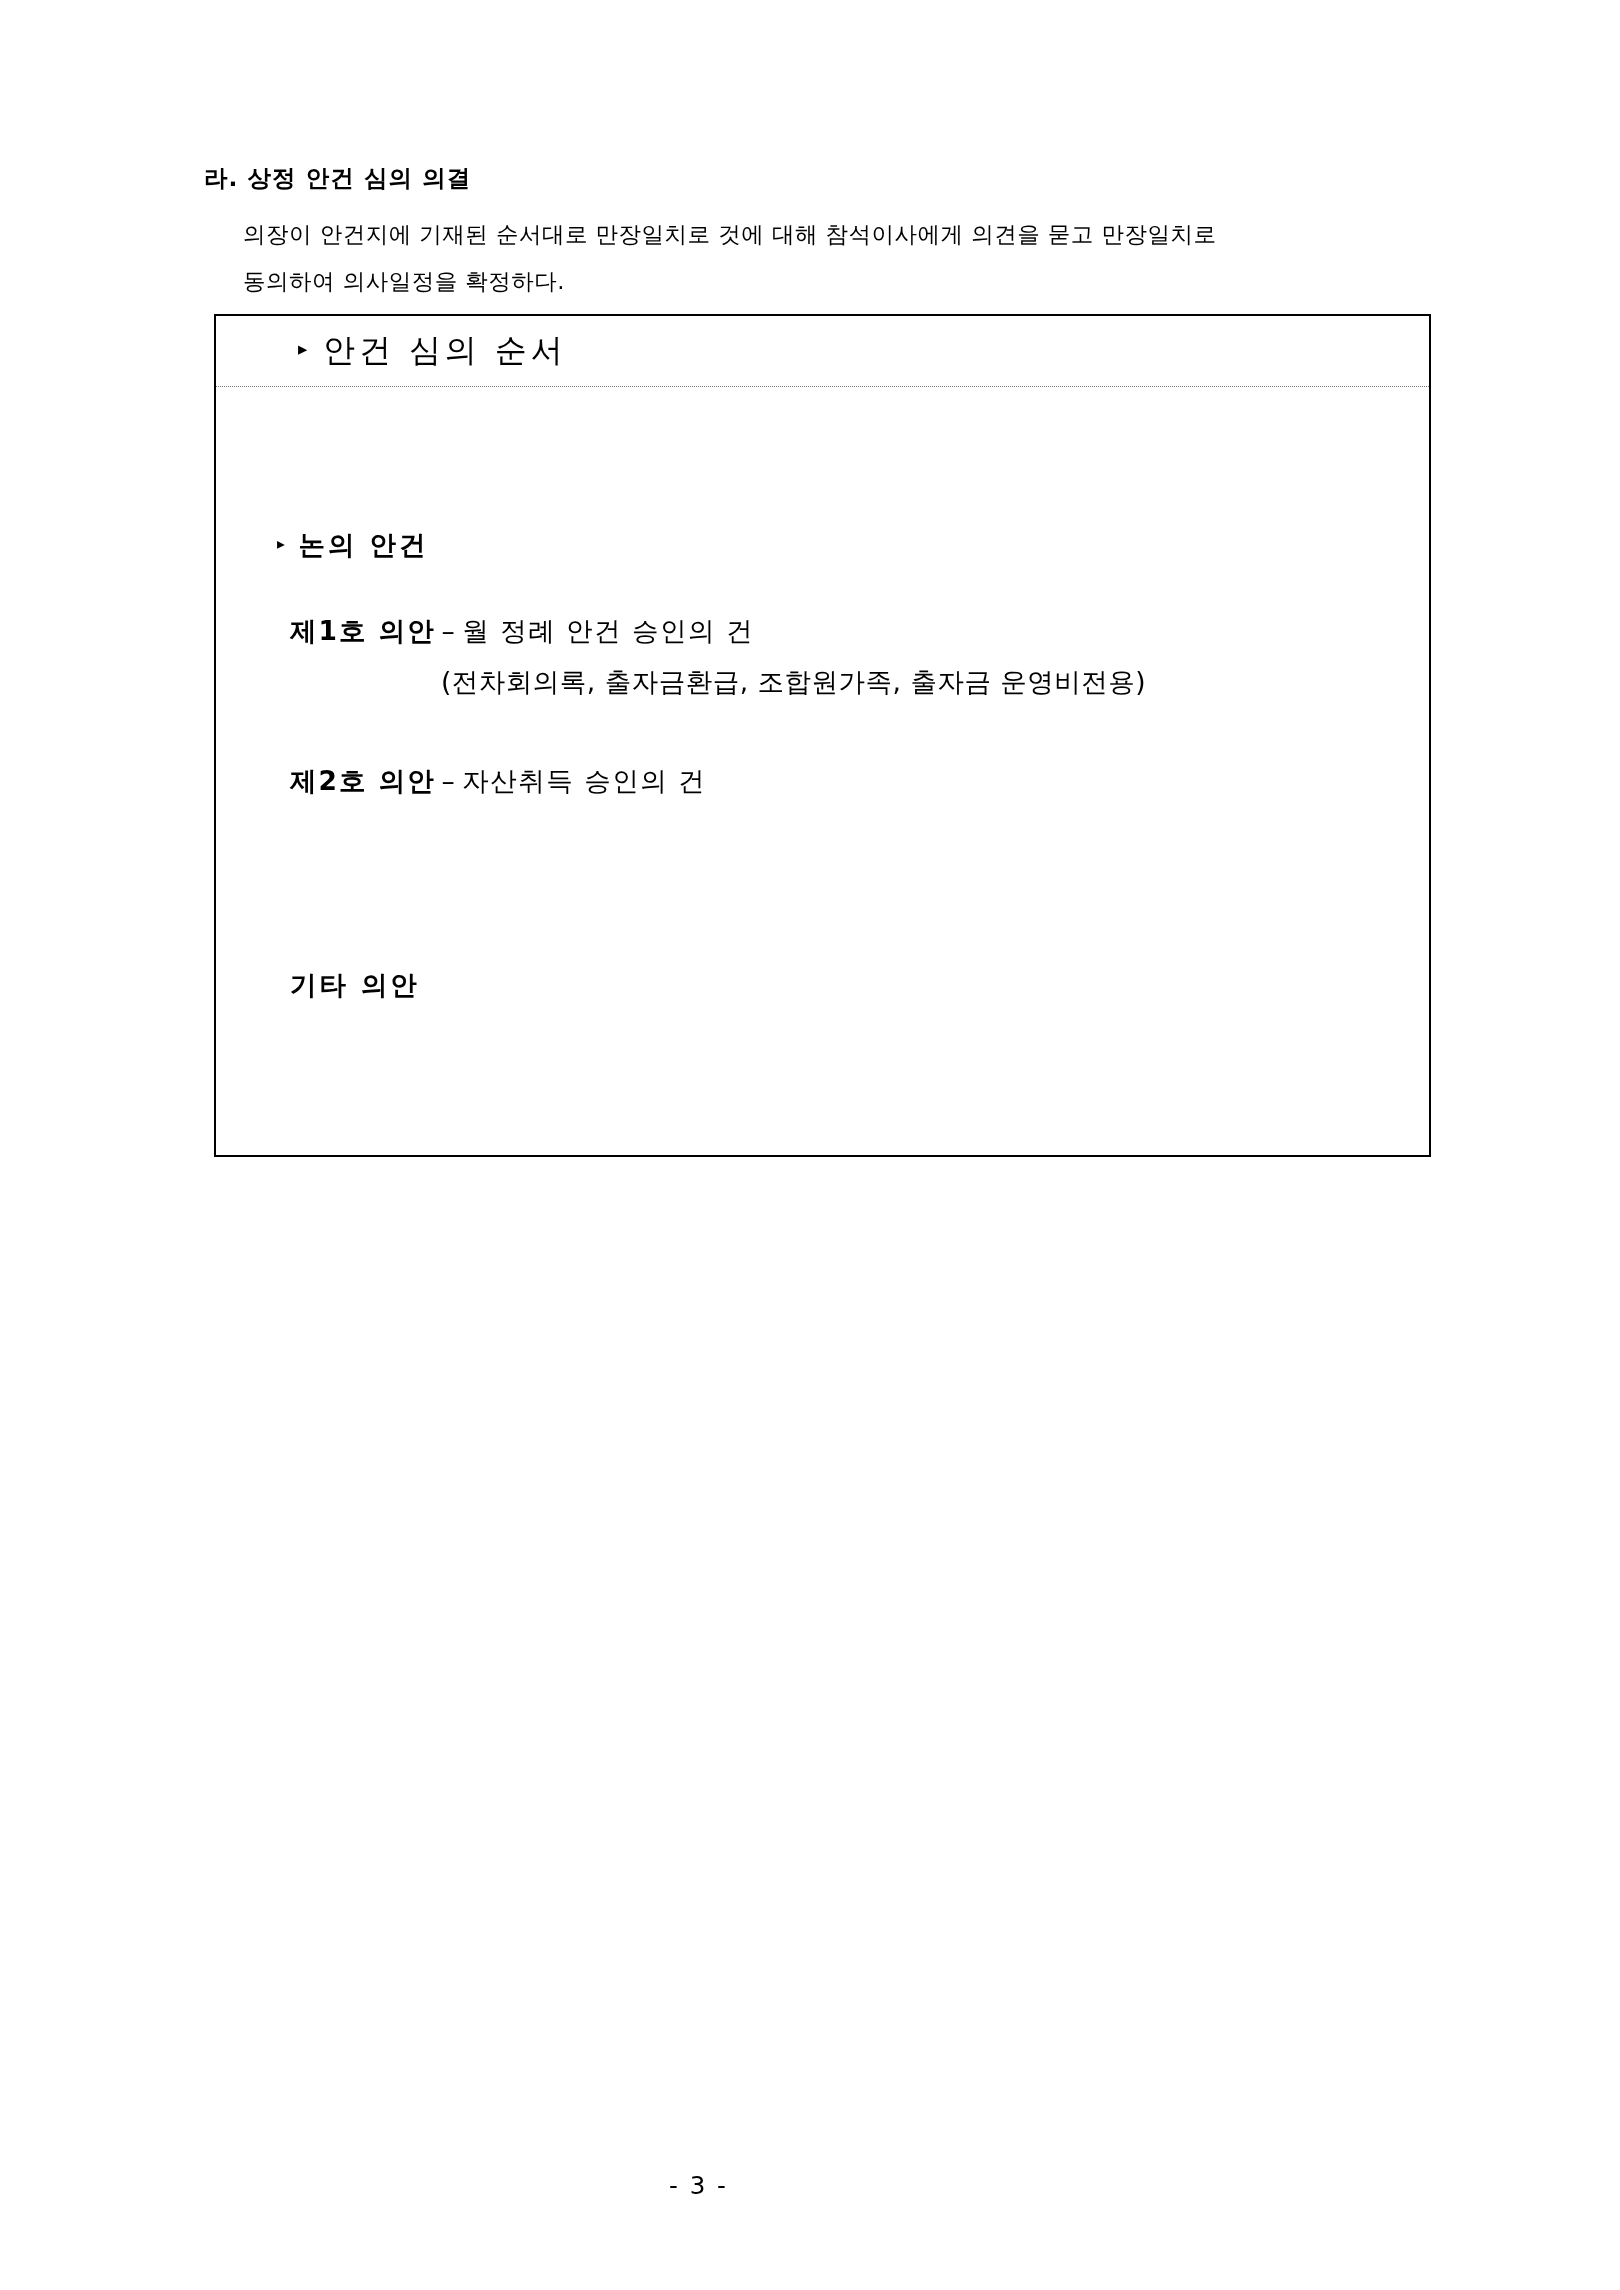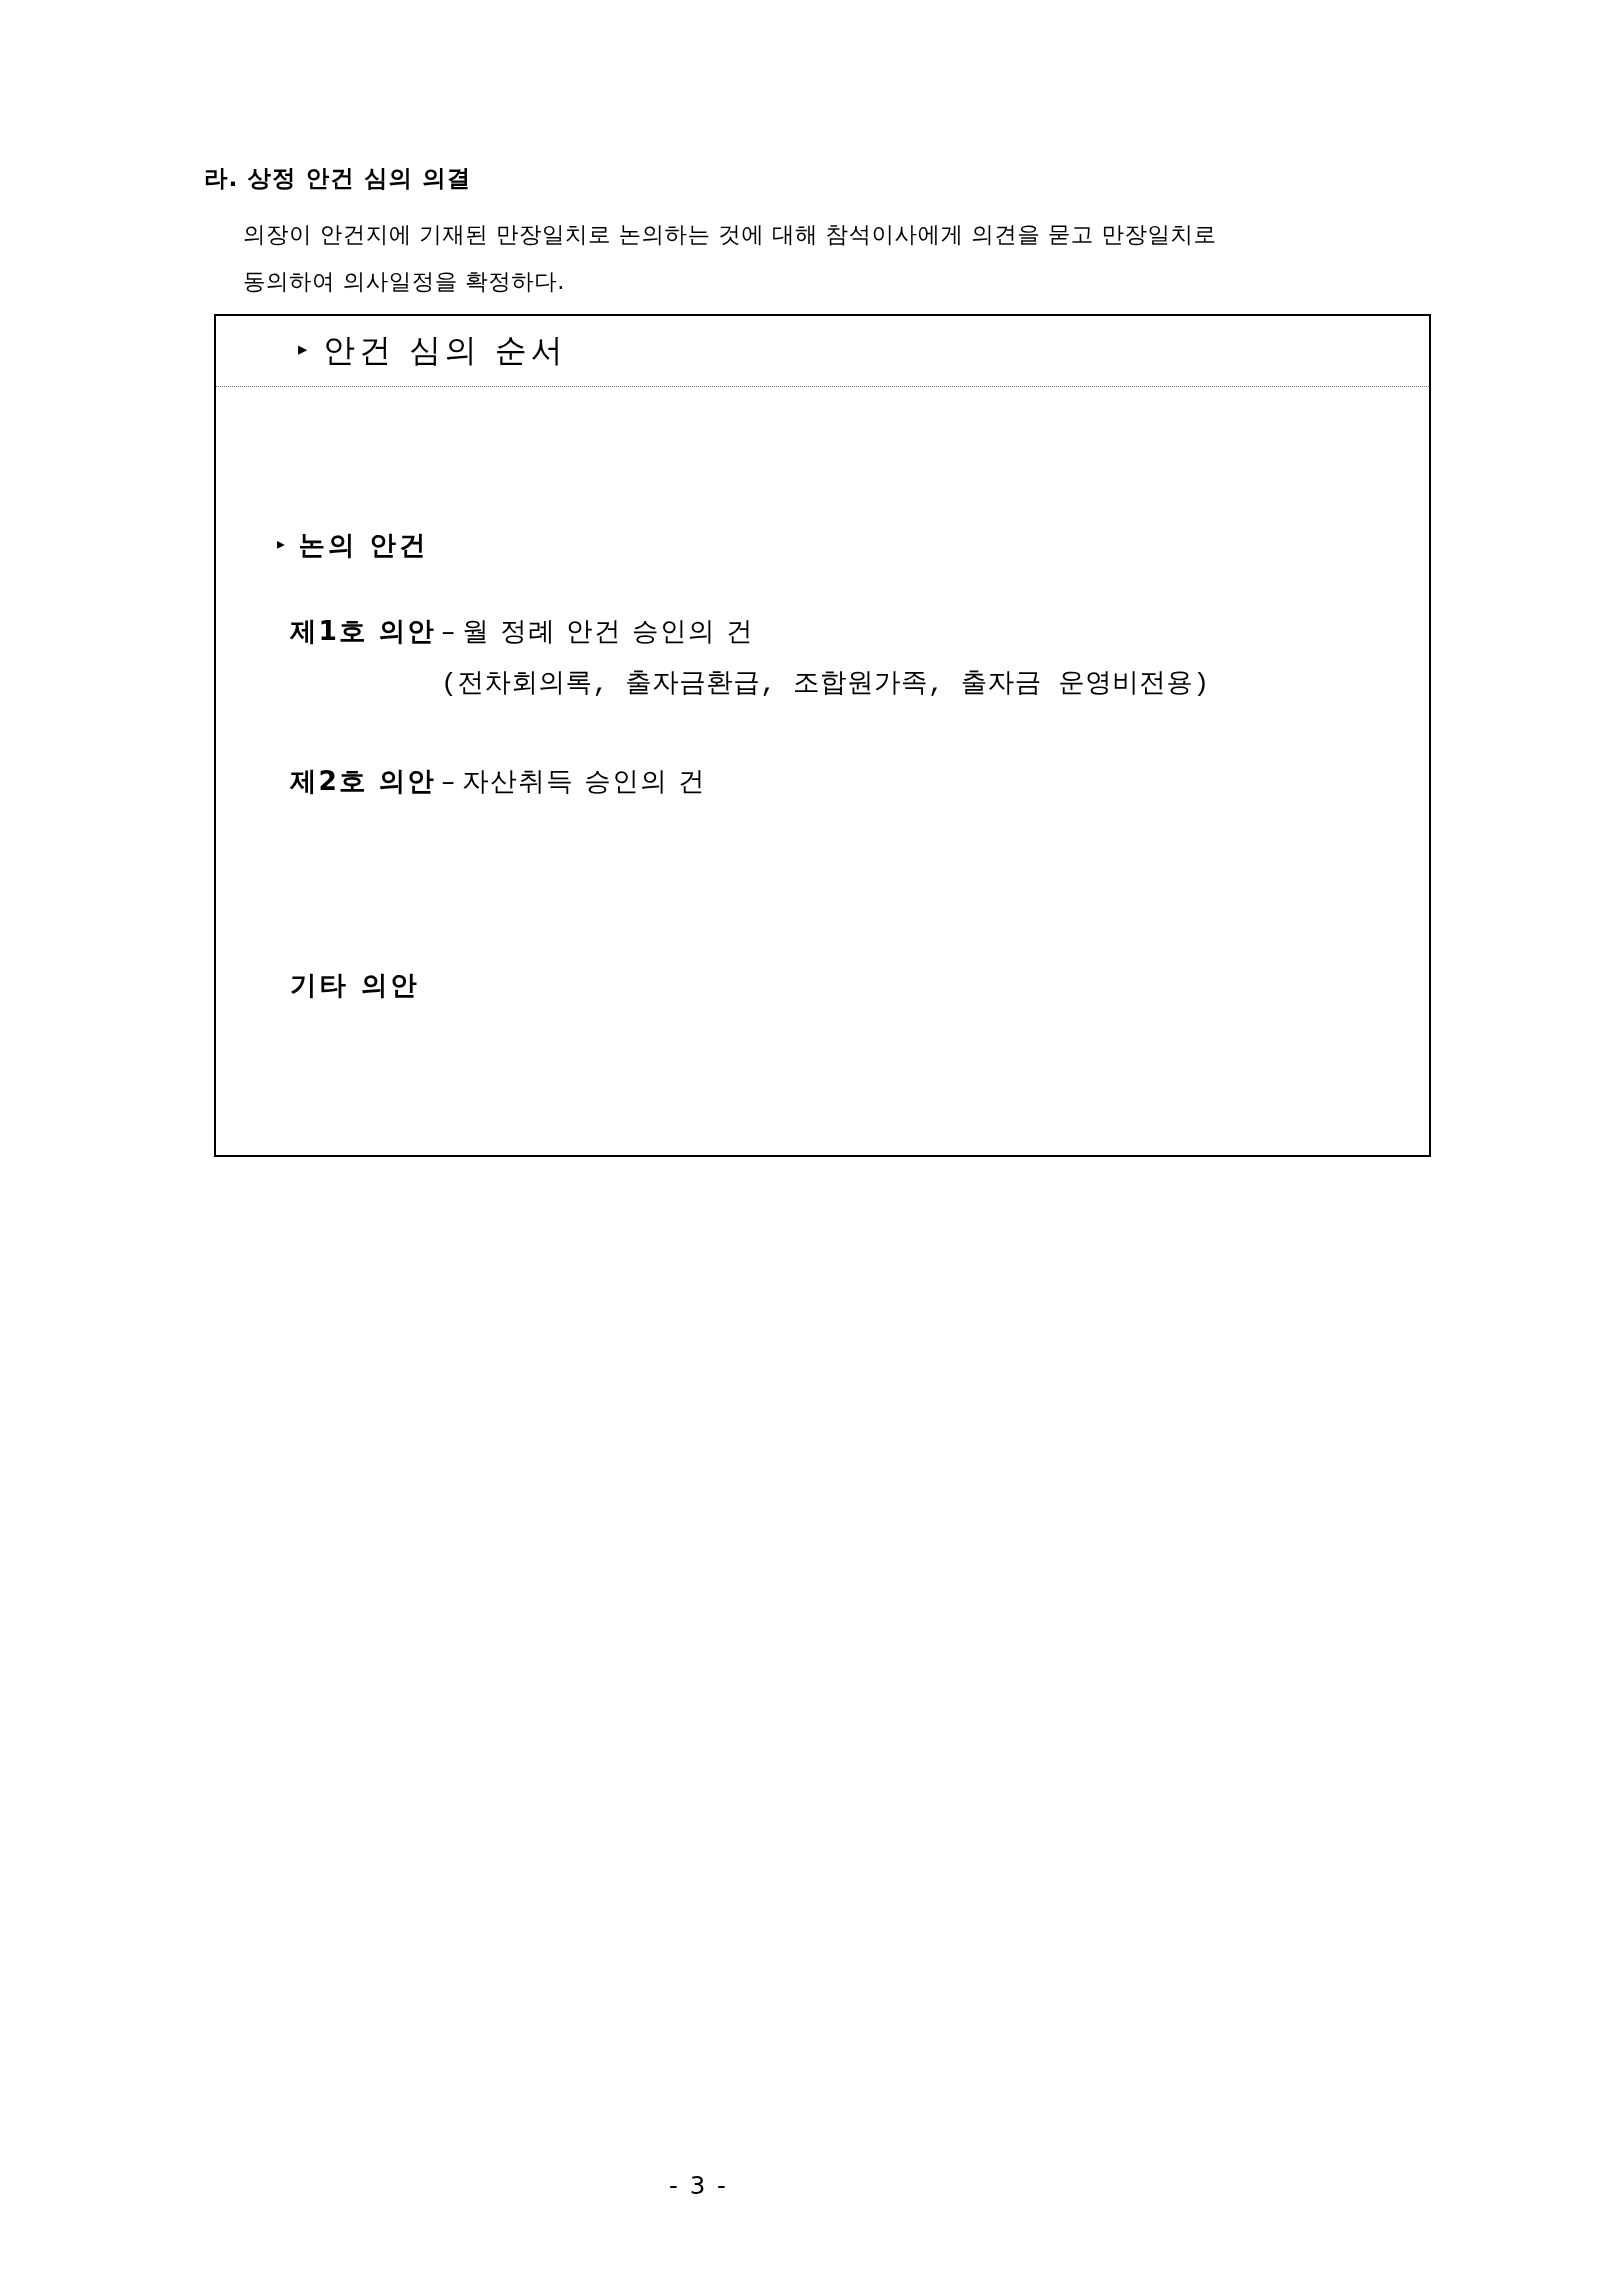--- a/index.html
+++ b/index.html
@@ -121,21 +121,20 @@
     padding: 0 5.9px;
   }
   .item-1 { top: 297px; }
   .item-1-sub {
     position: absolute;
     left: 225px;
     top: 348px;
     font-size: 26.5px;
     letter-spacing: 0.5px;
     white-space: nowrap;
-    font-family: Liberation Mono, monospace;
   }
   .item-2 { top: 447px; }
   .item-3 { top: 549px; }
   .item-4 {
     position: absolute;
     left: 74px;
     top: 651px;
     font-size: 26.5px;
     font-weight: bold;
     letter-spacing: 2.9px;
@@ -154,21 +153,21 @@
   }
 </style>
 </head>
 <body>
 
 <div class="page">
 
   <div class="section-heading">라. 상정 안건 심의 의결</div>
 
   <div class="intro">
-    <span class="line">의장이 안건지에 기재된 만장일치로 논의하는 것에 대해 참석이사에게 의견을 묻고 만장일치로</span>
+    <span class="line">의장이 안건지에 기재된 순서대로 만장일치로 것에 대해 참석이사에게 의견을 묻고 만장일치로</span>
     <span class="line">동의하여 의사일정을 확정하다.</span>
   </div>
 
   <div class="agenda-box">
 
     <div class="agenda-box-title">
       <span class="tri">▸</span>
       <span class="t">안건 심의 순서</span>
     </div>
 

